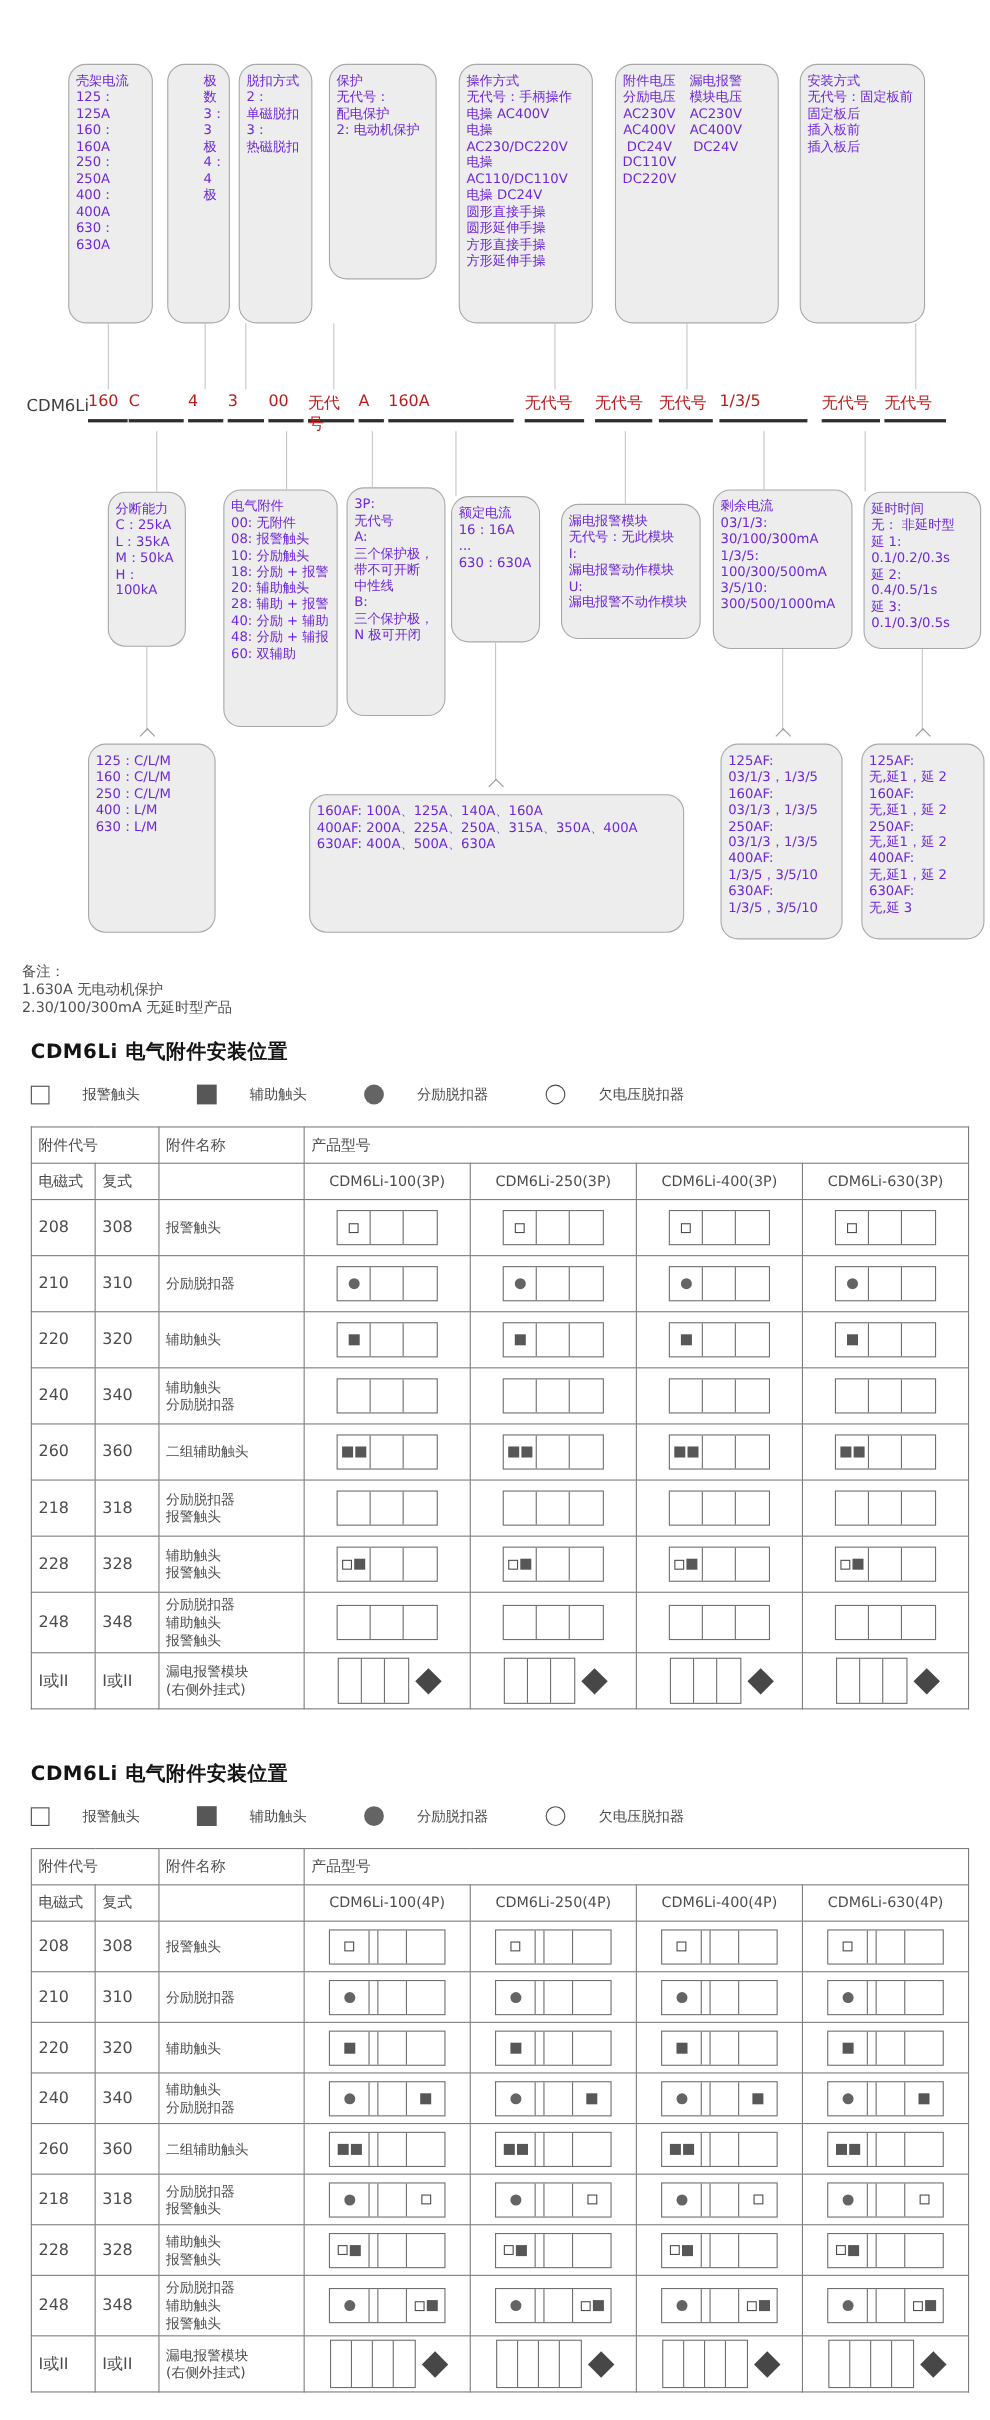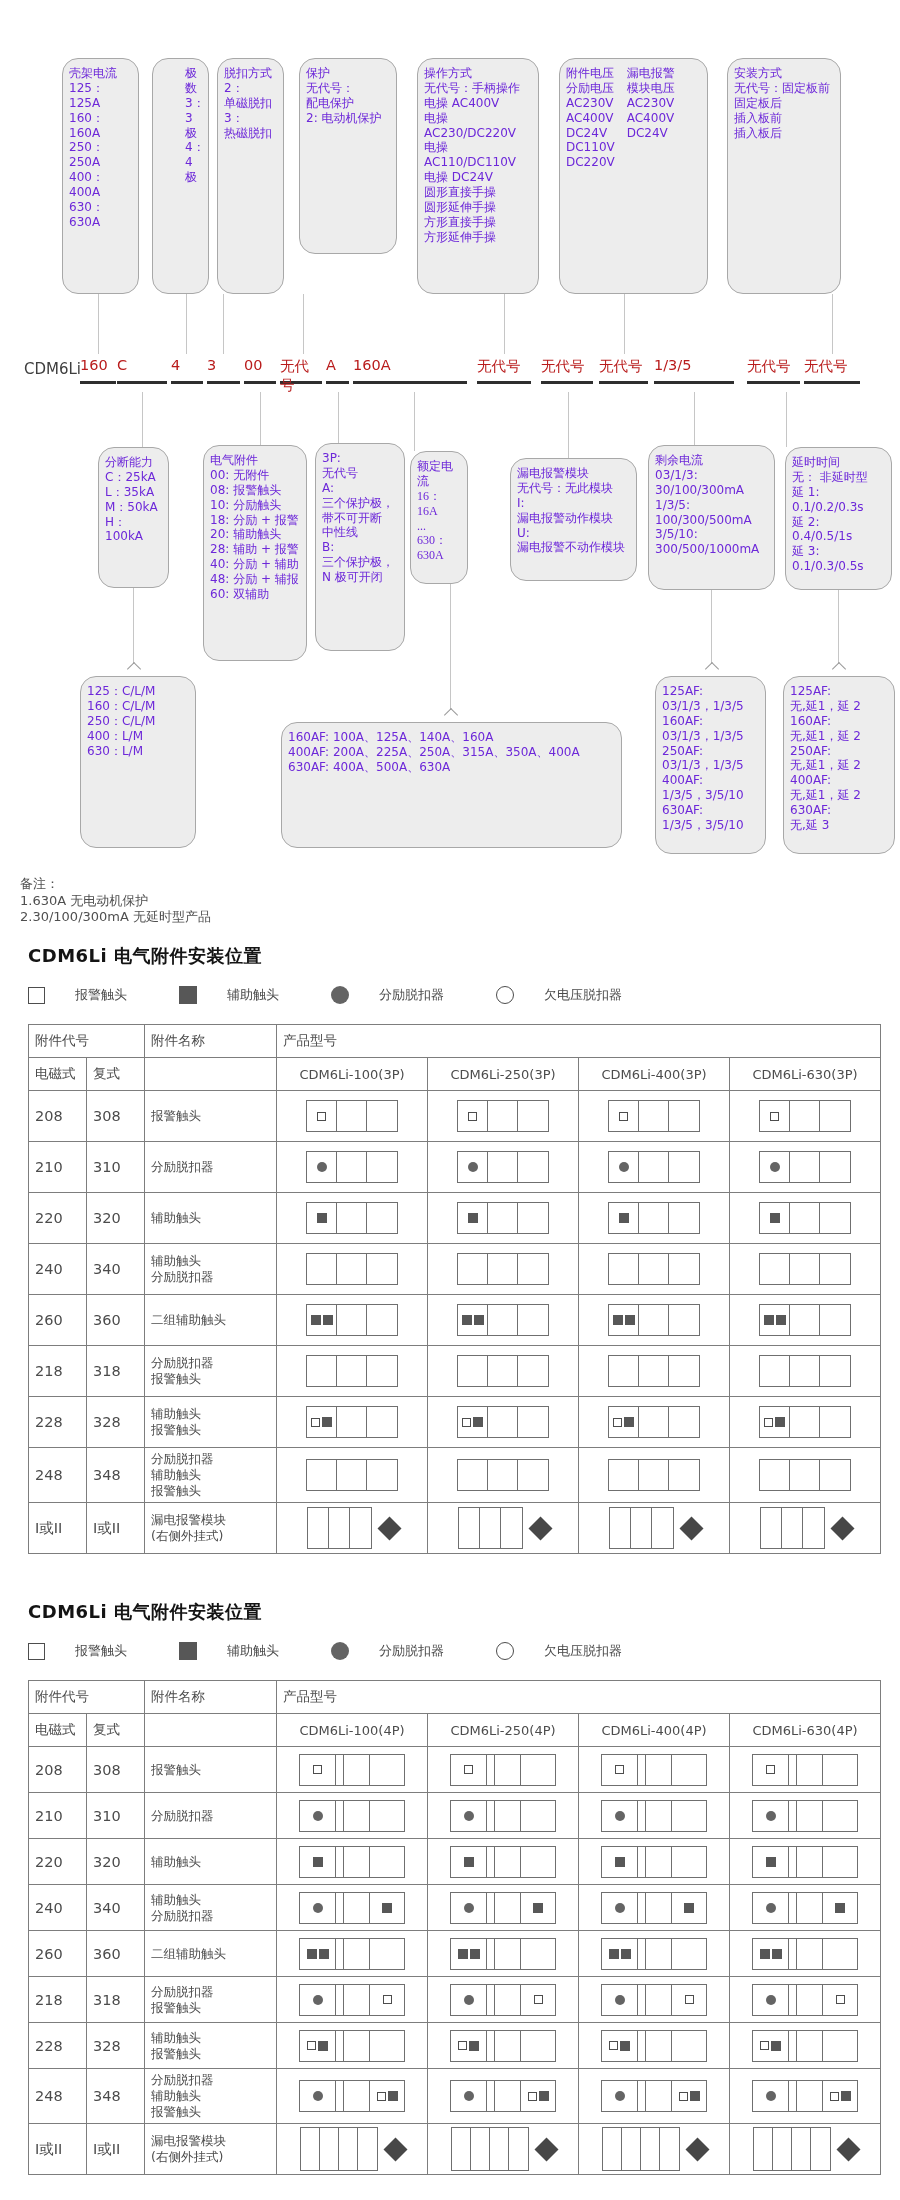--- a/index.html
+++ b/index.html
@@ -97,21 +97,21 @@
         <div class="bl">无代号：手柄操作</div>
         <div class="bl">电操 AC400V</div>
         <div class="bl">电操AC230/DC220V</div>
         <div class="bl">电操AC110/DC110V</div>
         <div class="bl">电操 DC24V</div>
         <div class="bl">圆形直接手操</div>
         <div class="bl">圆形延伸手操</div>
         <div class="bl">方形直接手操</div>
         <div class="bl">方形延伸手操</div>
       </div>
-      <div class="callout" style="left: 559px; top: 58px; width: 149px; height: 236px;">
+      <div class="callout" style="left: 559px; top: 58px; width: 149px; height: 236px; text-align: center;">
         <div class="cols">
           <div class="col">
             <div class="bl">附件电压</div>
             <div class="bl">分励电压</div>
             <div class="bl">AC230V</div>
             <div class="bl">AC400V</div>
             <div class="bl">DC24V</div>
             <div class="bl">DC110V</div>
             <div class="bl">DC220V</div>
           </div>
@@ -154,21 +154,21 @@
         <div class="bl">3P:</div>
         <div class="bl">无代号</div>
         <div class="bl">A:</div>
         <div class="bl">三个保护极，</div>
         <div class="bl">带不可开断</div>
         <div class="bl">中性线</div>
         <div class="bl">B:</div>
         <div class="bl">三个保护极，</div>
         <div class="bl">N 极可开闭</div>
       </div>
-      <div class="callout" style="left: 410px; top: 451px; width: 58px; height: 133px; font-family: Liberation Serif, serif;">
+      <div class="callout" style="left: 410px; top: 451px; width: 81px; height: 133px;">
         <div class="bl">额定电流</div>
         <div class="bl">16：16A</div>
         <div class="bl">...</div>
         <div class="bl">630：630A</div>
       </div>
       <div class="callout" style="left: 510px; top: 458px; width: 127px; height: 123px;">
         <div class="bl">漏电报警模块</div>
         <div class="bl">无代号：无此模块</div>
         <div class="bl">I:</div>
         <div class="bl">漏电报警动作模块</div>

